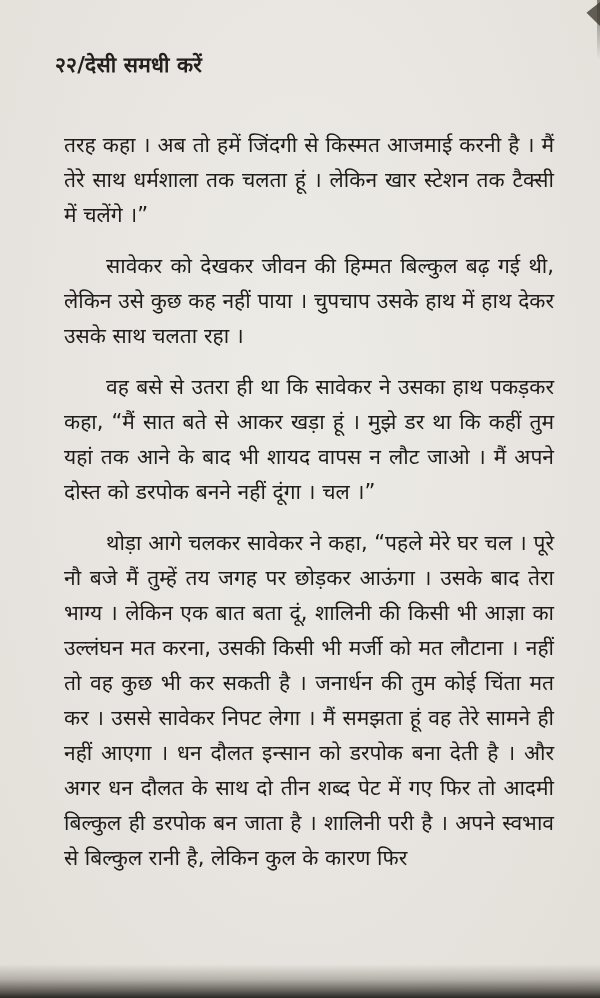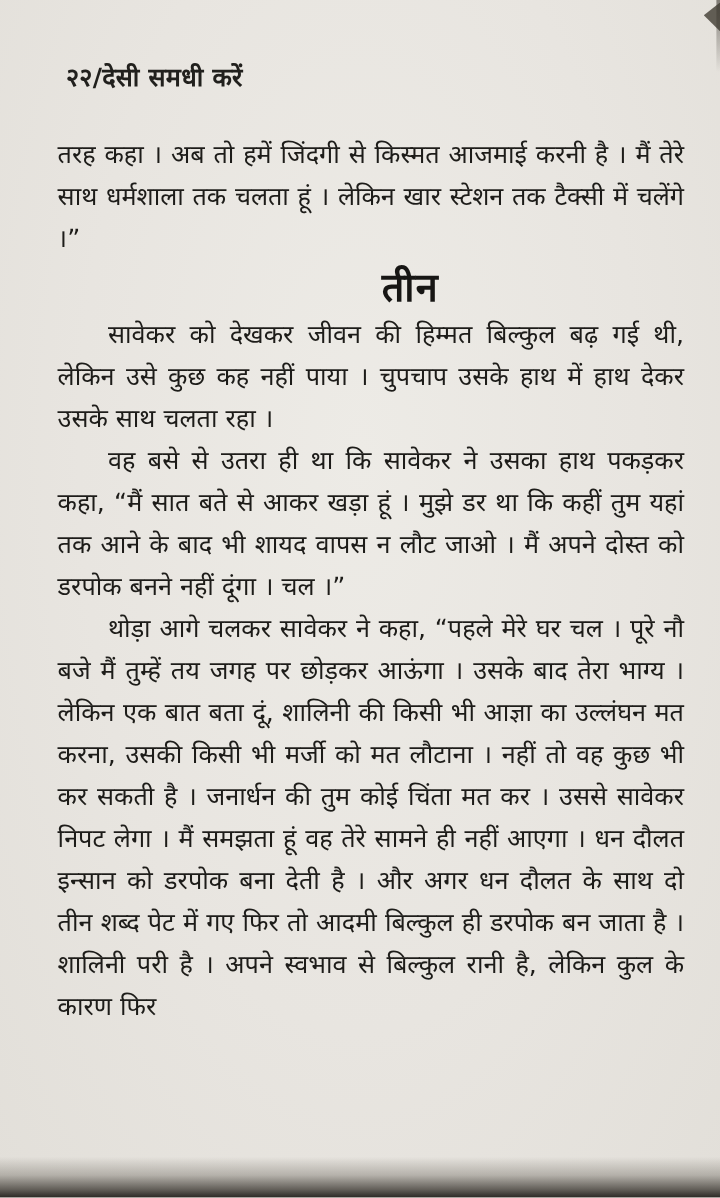--- a/index.html
+++ b/index.html
@@ -31,21 +31,21 @@
     position: absolute;
     top: 112px;
     left: 48px;
     width: 522px;
     font-size: 21px;
     line-height: 35px;
     text-align: justify;
     color: #1d1c19;
   }
   .body-text p {
-    margin: 0;
+    margin: 16px;
     padding: 0;
     text-indent: 2em;
   }
   .body-text p.no-indent {
     text-indent: 0;
   }
   .chapter-heading {
     margin: 42px 0 26px 0;
     font-size: 33px;
     line-height: 45px;
@@ -94,21 +94,20 @@
 
 <div class="page">
 
   <div class="page-header">२२/देसी समधी करें</div>
 
   <div class="body-text">
 
     <p class="no-indent">तरह कहा । अब तो हमें जिंदगी से किस्मत आजमाई करनी है । मैं तेरे साथ धर्मशाला तक चलता हूं । लेकिन खार स्टेशन तक टैक्सी में चलेंगे ।”</p>
 
 
-    <p class="chapter-heading">तीन</p>
 
 
     <p>सावेकर को देखकर जीवन की हिम्मत बिल्कुल बढ़ गई थी, लेकिन उसे कुछ कह नहीं पाया । चुपचाप उसके हाथ में हाथ देकर उसके साथ चलता रहा ।</p>
 
     <p>वह बसे से उतरा ही था कि सावेकर ने उसका हाथ पकड़कर कहा, “मैं सात बते से आकर खड़ा हूं । मुझे डर था कि कहीं तुम यहां तक आने के बाद भी शायद वापस न लौट जाओ । मैं अपने दोस्त को डरपोक बनने नहीं दूंगा । चल ।”</p>
 
     <p>थोड़ा आगे चलकर सावेकर ने कहा, “पहले मेरे घर चल । पूरे नौ बजे मैं तुम्हें तय जगह पर छोड़कर आऊंगा । उसके बाद तेरा भाग्य । लेकिन एक बात बता दूं, शालिनी की किसी भी आज्ञा का उल्लंघन मत करना, उसकी किसी भी मर्जी को मत लौटाना । नहीं तो वह कुछ भी कर सकती है । जनार्धन की तुम कोई चिंता मत कर । उससे सावेकर निपट लेगा । मैं समझता हूं वह तेरे सामने ही नहीं आएगा । धन दौलत इन्सान को डरपोक बना देती है । और अगर धन दौलत के साथ दो तीन शब्द पेट में गए फिर तो आदमी बिल्कुल ही डरपोक बन जाता है । शालिनी परी है । अपने स्वभाव से बिल्कुल रानी है, लेकिन कुल के कारण फिर</p>
 
   </div>
 

